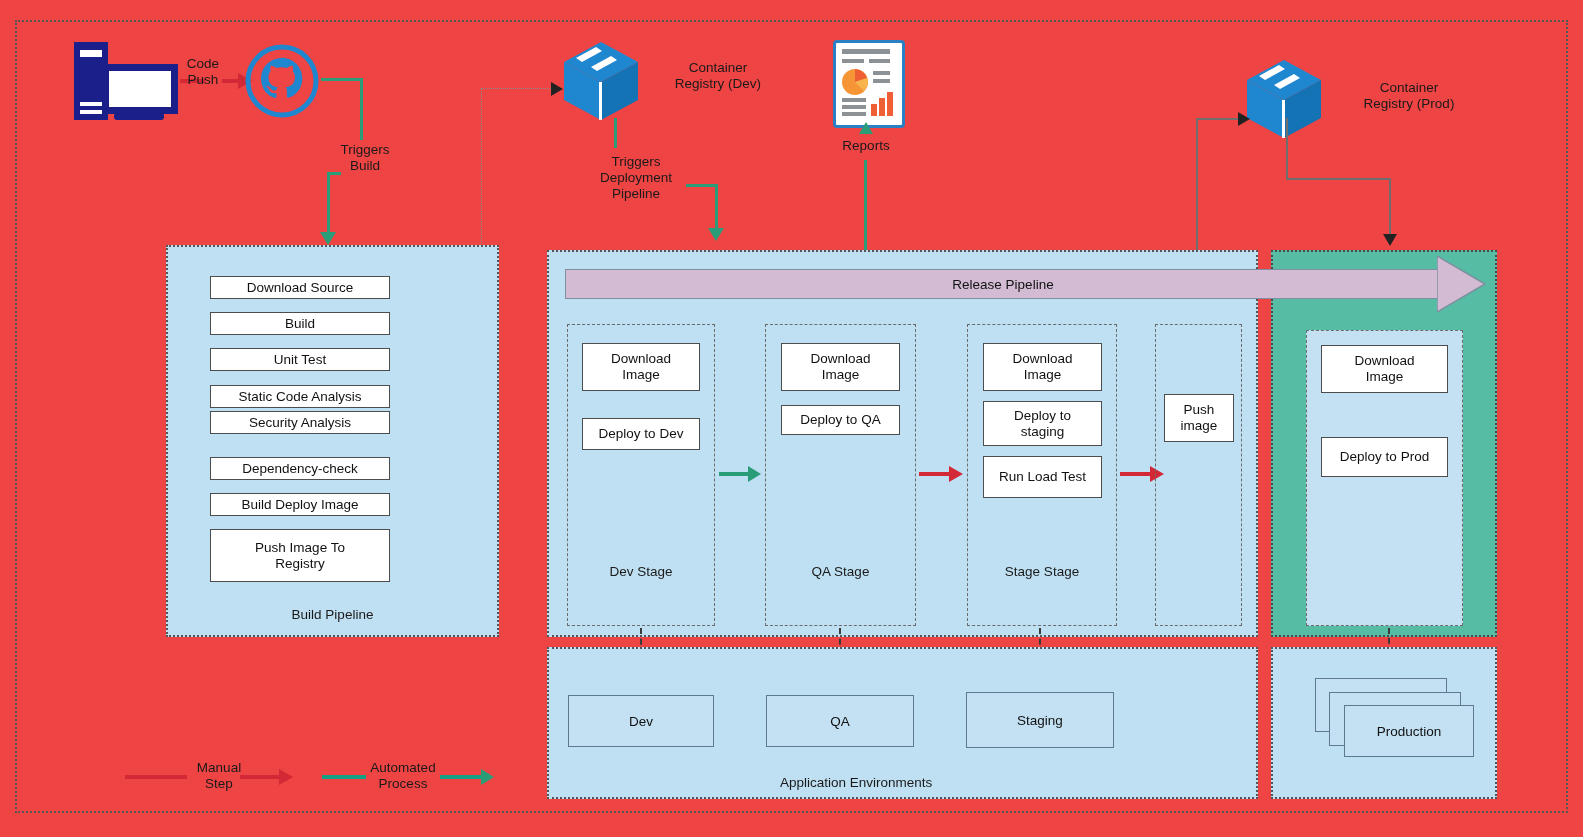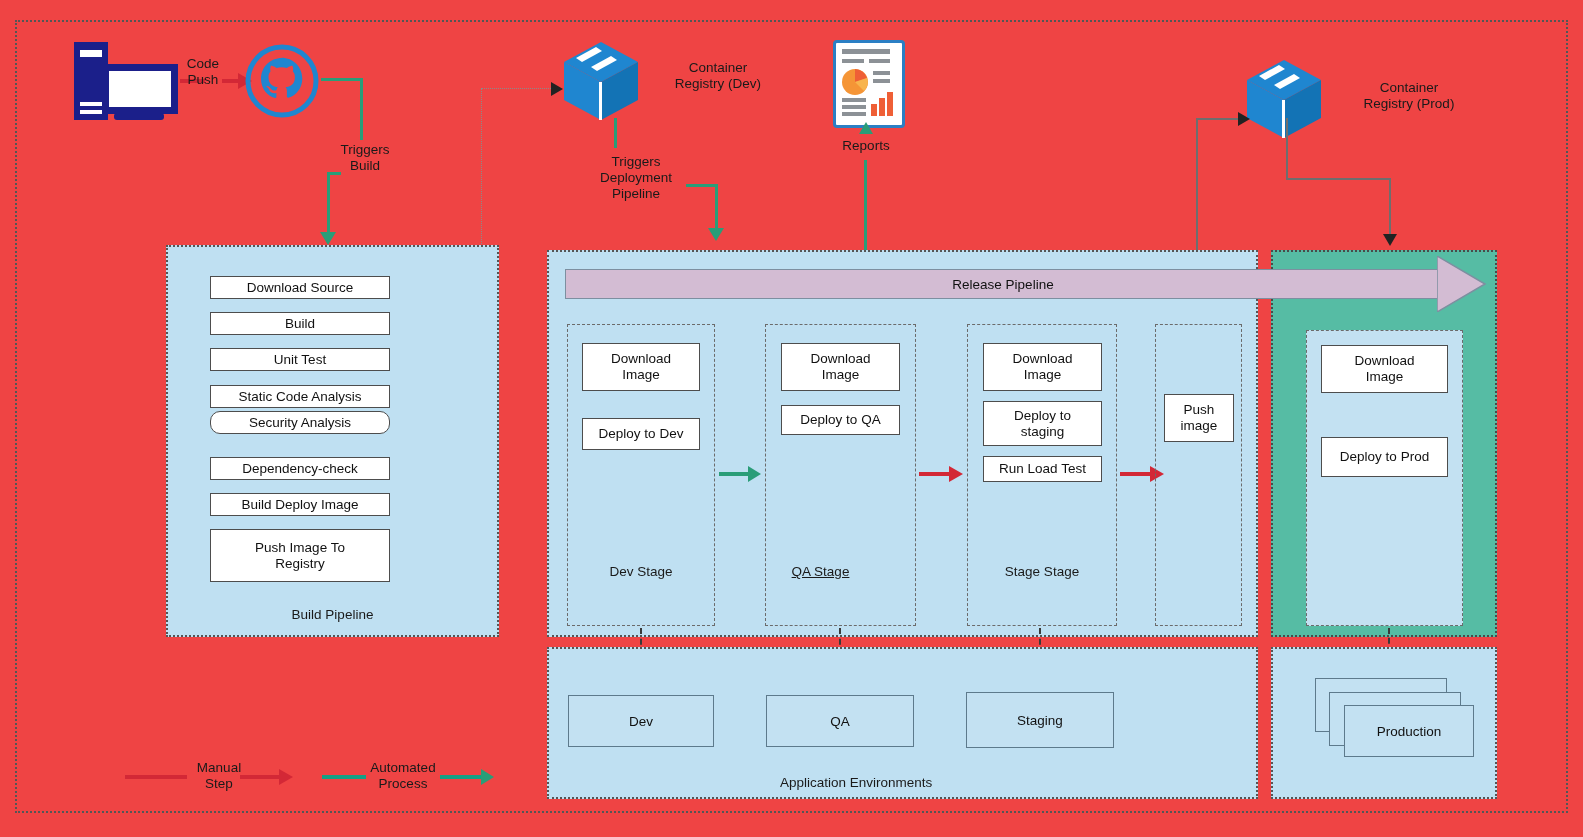--- a/index.html
+++ b/index.html
@@ -171,21 +171,21 @@
   <div class="ln-grey" style="left:1286px;top:118px;width:1.6px;height:62px;"></div>
   <div class="ln-grey" style="left:1286px;top:178px;width:104px;height:1.6px;"></div>
   <div class="ln-grey" style="left:1389px;top:178px;width:1.6px;height:62px;"></div>
   <div class="tri tri-down-k" style="left:1383px;top:234px;"></div>
 
   <div class="abs region" style="left:166px;top:245px;width:333px;height:392px;"></div>
   <div class="abs box" style="left:210px;top:276px;width:180px;height:23px;">Download Source</div>
   <div class="abs box" style="left:210px;top:312px;width:180px;height:23px;">Build</div>
   <div class="abs box" style="left:210px;top:348px;width:180px;height:23px;">Unit Test</div>
   <div class="abs box" style="left:210px;top:385px;width:180px;height:23px;">Static Code Analysis</div>
-  <div class="abs box" style="left:210px;top:411px;width:180px;height:23px;border-radius:10px;">Security Analysis</div>
+  <div class="abs box" style="left:210px;top:411px;width:180px;height:23px;">Security Analysis</div>
   <div class="abs box" style="left:210px;top:457px;width:180px;height:23px;">Dependency-check</div>
   <div class="abs box" style="left:210px;top:493px;width:180px;height:23px;">Build Deploy Image</div>
   <div class="abs box" style="left:210px;top:529px;width:180px;height:53px;white-space:pre-line;">Push Image To
 Registry</div>
   <div class="region-label" style="left:166px;top:607px;width:333px;">Build Pipeline</div>
 
   <div class="abs region" style="left:547px;top:250px;width:711px;height:387px;"></div>
 
   <div class="abs region-prod" style="left:1271px;top:250px;width:226px;height:387px;"></div>
 
@@ -202,31 +202,31 @@
   <div class="abs box" style="left:582px;top:418px;width:118px;height:32px;">Deploy to Dev</div>
   <div class="region-label" style="left:567px;top:564px;width:148px;">Dev Stage</div>
 
   <div class="ln" style="left:719px;top:472px;width:32px;height:3.5px;"></div>
   <div class="tri tri-right-g" style="left:748px;top:466px;"></div>
 
   <div class="abs stage-col" style="left:765px;top:324px;width:151px;height:302px;"></div>
   <div class="abs box" style="left:781px;top:343px;width:119px;height:48px;white-space:pre-line;">Download
 Image</div>
   <div class="abs box" style="left:781px;top:405px;width:119px;height:30px;">Deploy to QA</div>
-  <div class="region-label" style="left:745px;top:564px;width:151px;text-decoration:underline;">QA Stage</div>
+  <div class="region-label" style="left:765px;top:564px;width:151px;">QA Stage</div>
 
   <div class="ln-red" style="left:919px;top:472px;width:33px;height:3.5px;"></div>
   <div class="tri tri-right-r" style="left:949px;top:466px;"></div>
 
   <div class="abs stage-col" style="left:967px;top:324px;width:150px;height:302px;"></div>
   <div class="abs box" style="left:983px;top:343px;width:119px;height:48px;white-space:pre-line;">Download
 Image</div>
   <div class="abs box" style="left:983px;top:401px;width:119px;height:45px;white-space:pre-line;">Deploy to
 staging</div>
-  <div class="abs box" style="left:983px;top:456px;width:119px;height:26px;">Run Load Test</div>
+  <div class="abs box" style="left:983px;top:456px;width:119px;height:42px;">Run Load Test</div>
   <div class="region-label" style="left:967px;top:564px;width:150px;">Stage Stage</div>
 
   <div class="ln-red" style="left:1120px;top:472px;width:33px;height:3.5px;"></div>
   <div class="tri tri-right-r" style="left:1150px;top:466px;"></div>
 
   <div class="abs stage-col" style="left:1155px;top:324px;width:87px;height:302px;"></div>
   <div class="abs box" style="left:1164px;top:394px;width:70px;height:48px;white-space:pre-line;">Push
 image</div>
 
   <div class="abs stage-col-inner" style="left:1306px;top:330px;width:157px;height:296px;"></div>

